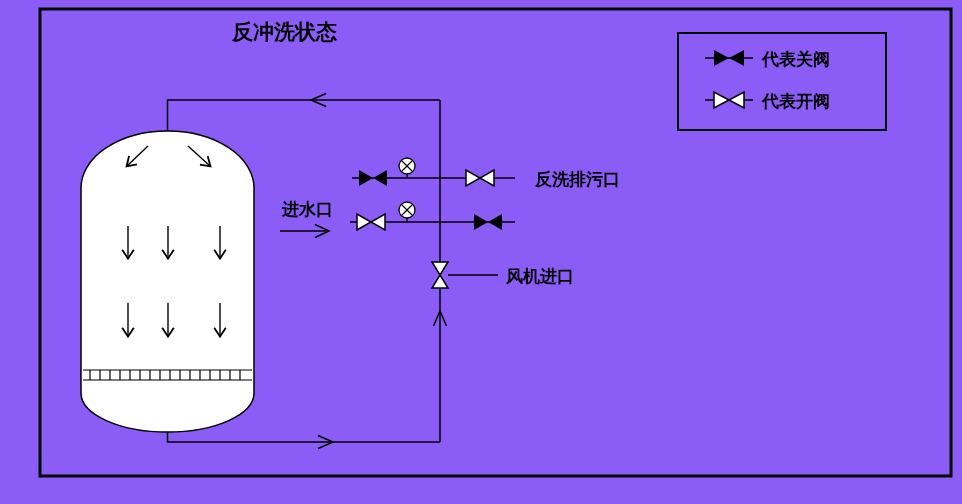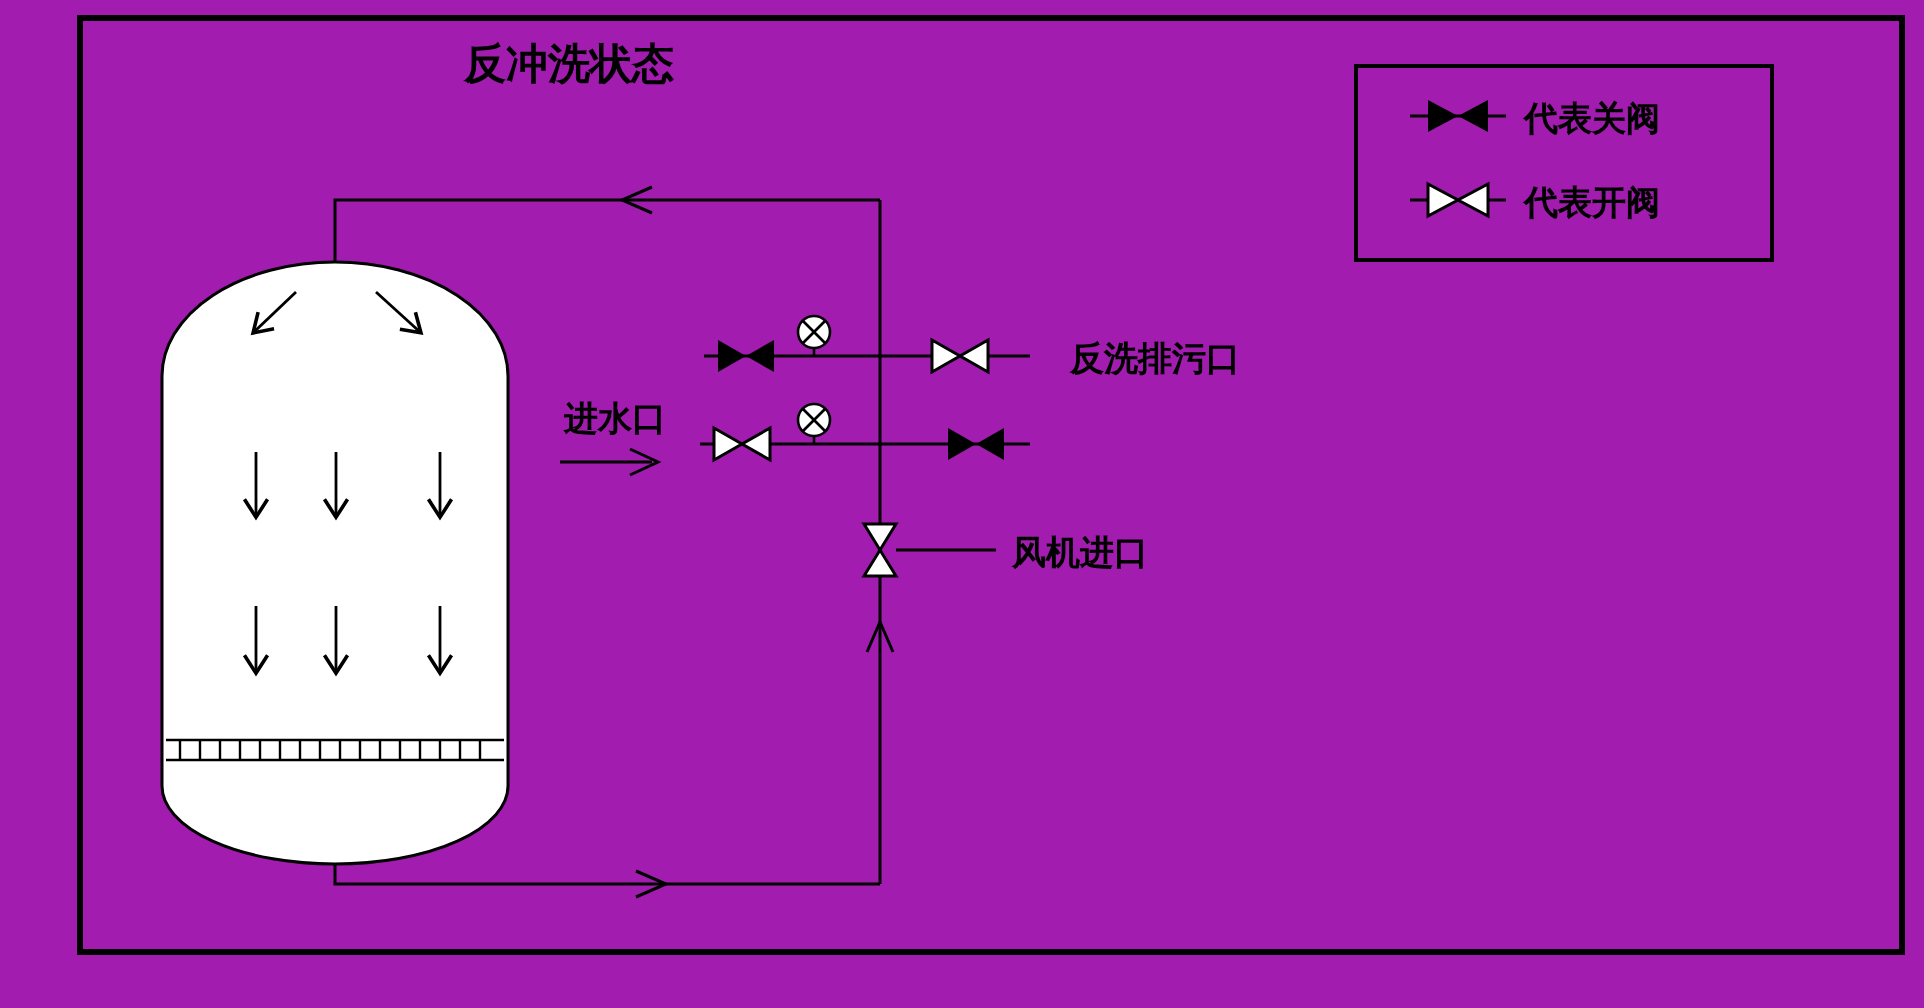--- a/index.html
+++ b/index.html
@@ -1,19 +1,19 @@
 <!DOCTYPE html>
 <html><head>
 <meta charset="utf-8">
 <style>
   html,body{margin:0;padding:0;background:#fff;}
   .stage{
     position:relative;
     width:962px;height:504px;
-    background:#a21caf;
+    background:#8b5cf6;
     font-family:"Liberation Sans","DejaVu Sans",sans-serif;
     overflow:hidden;
   }
   svg{display:block;}
   text{
     font-family:"Liberation Sans","DejaVu Sans",sans-serif;
     font-weight:bold;
     fill:#000;
   }
 </style>

